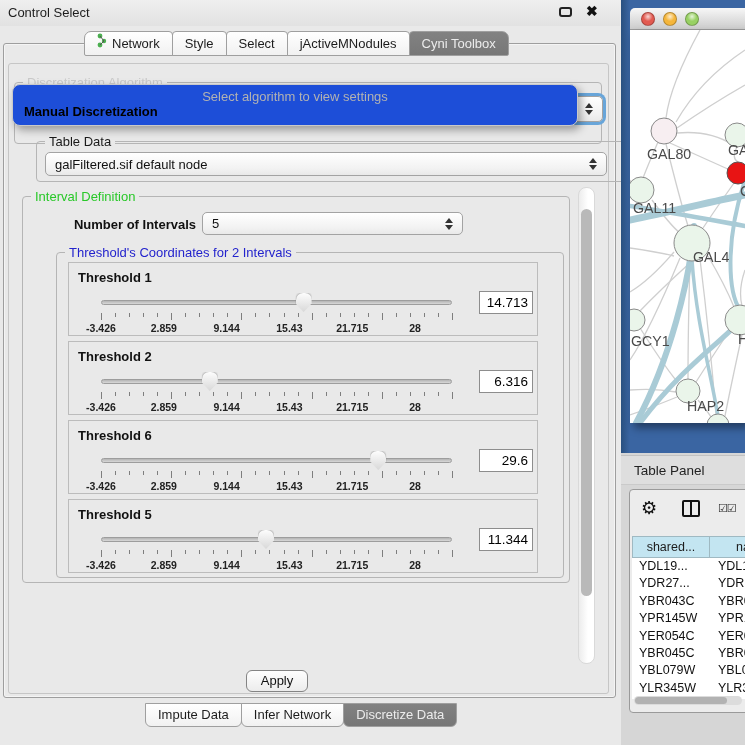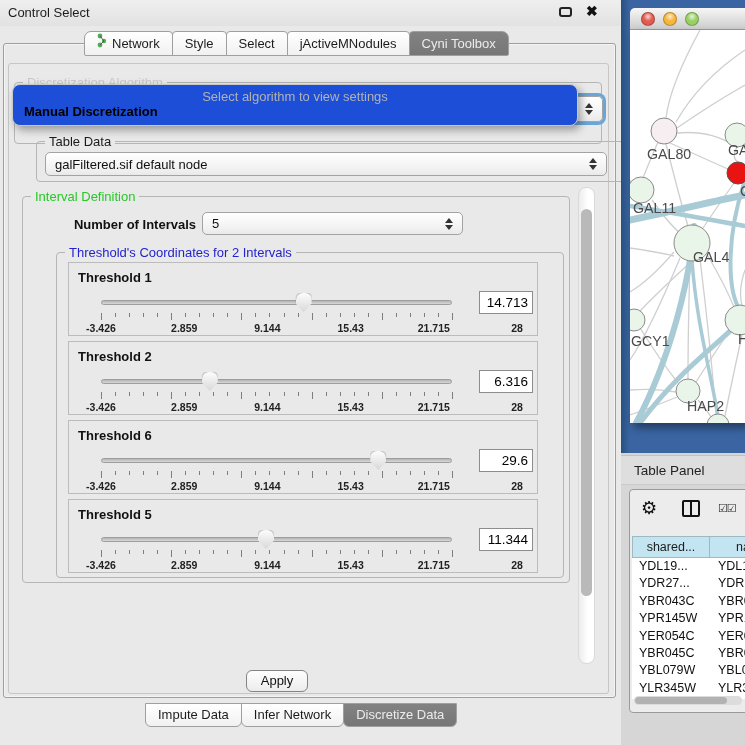--- a/index.html
+++ b/index.html
@@ -63,21 +63,21 @@
   .slider-zone{position:absolute;left:32px;top:30px;width:351px;height:40px;}
   .track{position:absolute;left:0;top:7px;width:351px;height:5px;border-radius:3px;
       background:linear-gradient(#b4b4b4,#d8d8d8);border:1px solid #9d9d9d;}
   .thumb{position:absolute;top:0px;width:16px;height:19px;border-radius:7px 7px 0 0;
       background:linear-gradient(#fdfdfd,#d8d8d8);clip-path:polygon(0 0,100% 0,100% 55%,50% 100%,0 55%);
       filter:drop-shadow(0 0 1px #777);}
   .ticks{position:absolute;left:0;top:20px;width:351px;height:8px;}
   .tick{position:absolute;top:0;width:1px;background:#7e7e7e;}
   .tick.minor{height:4px;}
   .tick.major{height:7px;}
-  .tick-labels{position:absolute;left:0;top:29px;width:416px;height:12px;}
+  .tick-labels{position:absolute;left:0;top:29px;width:314px;height:12px;}
   .tick-lab{position:absolute;transform:translateX(-50%);font-size:10.5px;font-weight:bold;color:#222;white-space:nowrap;}
   .th-value{position:absolute;left:410px;top:28px;width:54px;height:23px;border:1px solid #8d8d8d;background:#fff;
       font-size:13.5px;color:#000;text-align:right;padding:3px 4px 0 0;}
 
   
   #attr-list{position:absolute;left:16px;top:26px;width:468px;height:46px;background:#ffffff;overflow:hidden;}
   .attr-item{height:16px;line-height:16px;font-size:13px;color:#111;padding-left:12px;}
   #attr-scroll{position:absolute;right:3px;top:3px;width:10px;height:40px;border-radius:5px;background:#b9b9b9;}
 
   #apply-btn{position:absolute;left:246px;top:670px;width:62px;height:22px;border:1px solid #848484;border-radius:6px;

